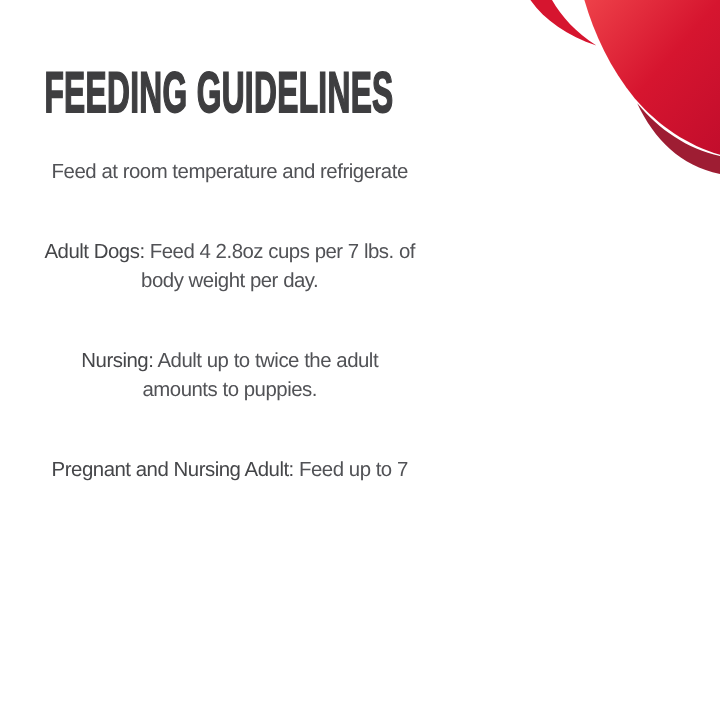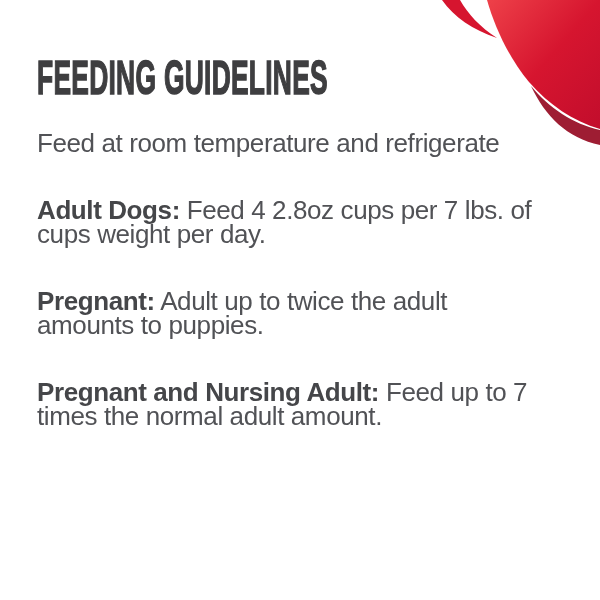--- a/index.html
+++ b/index.html
@@ -17,48 +17,49 @@
   body {
     width: 600px; height: 600px;
     background: var(--page-bg);
     overflow: hidden;
     font-family: "Liberation Sans", sans-serif;
     position: relative;
   }
   .page {
     position: absolute; inset: 0;
     background: var(--page-bg);
+    text-align: center;
   }
   .swoosh {
     position: absolute; top: 0; right: 0;
     width: 175px; height: 150px;
     display: block;
   }
   .title {
     position: absolute; left: 37px; top: 54px; margin: 0;
     font-family: "Liberation Sans", sans-serif;
     font-weight: 700;
     font-size: 48px; line-height: 1;
     color: var(--title-color);
     -webkit-text-stroke: 1.5px var(--title-color);
     letter-spacing: 0.5px;
     transform: scaleX(0.55);
     transform-origin: 0 0;
     white-space: nowrap;
   }
   .content {
     position: absolute; left: 37px; top: 131px;
-    font-size: 26px; line-height: 24px;
+    font-size: 17px; line-height: 24px;
     letter-spacing: -0.4px;
     color: var(--body-color);
   }
   .content p { margin: 0; }
   .content p + p { margin-top: 43px; }
   .line { display: block; white-space: nowrap; }
-  .lead { font-weight: 700; color: var(--lead-color); }
+  .lead { font-weight: 400; color: var(--lead-color); }
 </style>
 </head>
 <body>
 
 <div class="page">
 
   <svg class="swoosh" viewBox="0 0 175 150" preserveAspectRatio="none" aria-hidden="true">
     <defs>
       <linearGradient id="gMain" x1="0" y1="0" x2="1" y2="1">
         <stop offset="0" style="stop-color: var(--red-light)"></stop>
@@ -74,27 +75,26 @@
   <h1 class="title">FEEDING GUIDELINES</h1>
 
   <div class="content">
 
     <p>
       <span class="line"><b class="lead"></b><span>Feed at room temperature and refrigerate</span></span>
     </p>
 
     <p>
       <span class="line"><b class="lead">Adult Dogs:</b><span> Feed 4 2.8oz cups per 7 lbs. of</span></span>
-      <span class="line">cups weight per day.</span>
+      <span class="line">body weight per day.</span>
     </p>
 
     <p>
-      <span class="line"><b class="lead">Pregnant:</b><span> Adult up to twice the adult</span></span>
+      <span class="line"><b class="lead">Nursing:</b><span> Adult up to twice the adult</span></span>
       <span class="line">amounts to puppies.</span>
     </p>
 
     <p>
       <span class="line"><b class="lead">Pregnant and Nursing Adult:</b><span> Feed up to 7</span></span>
-      <span class="line">times the normal adult amount.</span>
     </p>
 
   </div>
 </div>
 
 </body></html>

